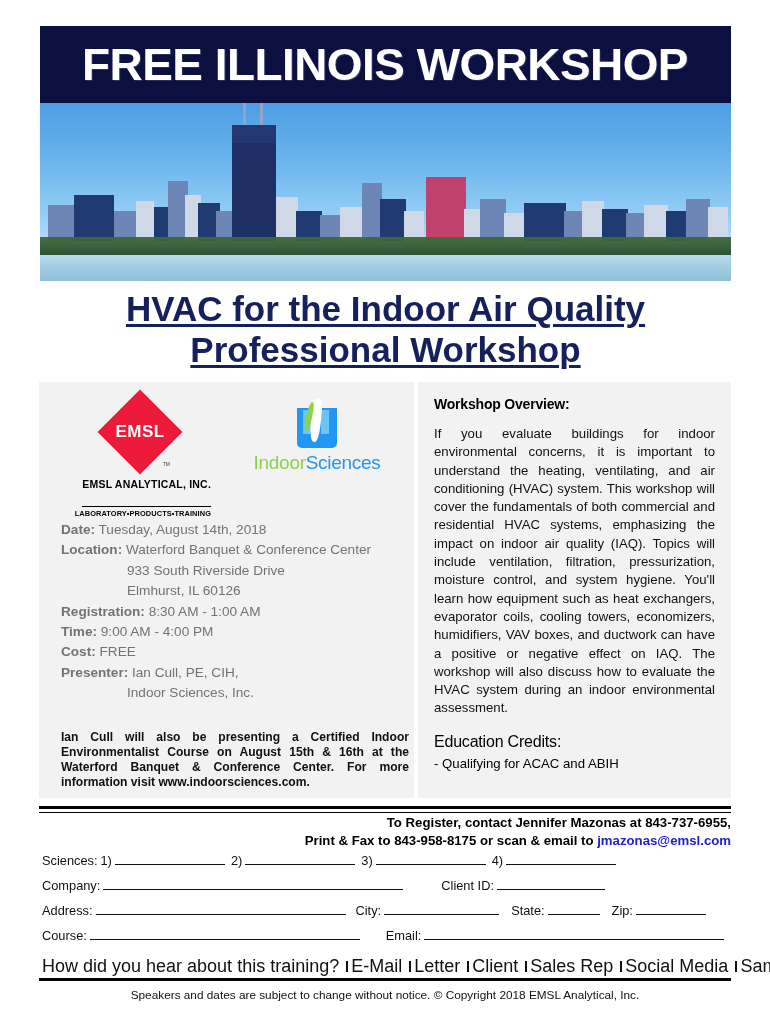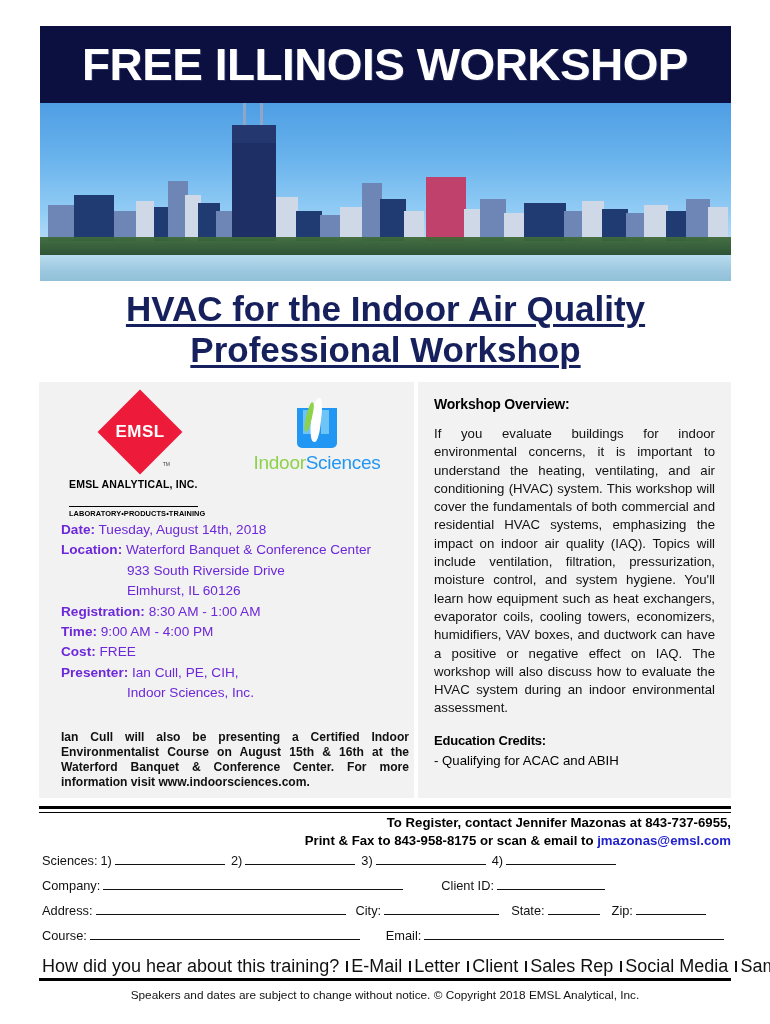--- a/index.html
+++ b/index.html
@@ -78,21 +78,21 @@
     position:absolute;left:39px;top:382px;width:375px;height:416px;
     background:#f2f2f2;
   }
   .right-col{
     position:absolute;left:418px;top:382px;width:313px;height:416px;
     background:#f2f2f2;
   }
 
   
   .logos{position:absolute;left:0;top:0;width:375px;height:133px;}
-  .emsl{position:absolute;left:30px;top:8px;width:142px;text-align:left;}
+  .emsl{position:absolute;left:30px;top:8px;width:142px;text-align:right;}
   .diamond-wrap{position:relative;width:84px;height:84px;margin:0 auto;}
   .diamond{position:absolute;left:12px;top:12px;width:60px;height:60px;
     background:#ed1b39;transform:rotate(45deg);}
   .diamond-txt{position:absolute;left:0;top:0;width:84px;height:84px;
     display:flex;align-items:center;justify-content:center;
     color:#fff;font-weight:bold;font-size:17px;letter-spacing:0.5px;
     font-family:"Liberation Sans", sans-serif;}
   .tm{position:absolute;right:12px;bottom:7px;font-size:5px;color:#444;}
   .emsl-n1{font-weight:bold;font-size:10.5px;letter-spacing:0.2px;
     padding-bottom:16px;border-bottom:1.4px solid #000;display:inline-block;margin-top:1px;}
@@ -108,33 +108,33 @@
     background:#ffffff;border-radius:60% 40% 45% 55%;transform:rotate(6deg);}
   .flame-g{position:absolute;left:17px;top:4px;width:6px;height:30px;
     background:#8ed14a;border-radius:60% 40% 50% 50%;transform:rotate(12deg);}
   .isci-t{font-size:19px;font-weight:normal;letter-spacing:-0.3px;white-space:nowrap;
     font-family:"Liberation Sans", sans-serif;}
   .isci-t .a{color:#8ed14a;}
   .isci-t .b{color:#2196f3;}
 
   
   .details{position:absolute;left:22px;top:138px;width:348px;
-    font-size:13.6px;line-height:20.4px;color:#6d28d9;}
+    font-size:13.6px;line-height:20.4px;color:#737373;}
   .details .row{white-space:nowrap;}
   .details b{font-weight:bold;}
   .details .indent{padding-left:66px;}
 
   .note{position:absolute;left:22px;top:348px;width:348px;
     font-size:12.1px;line-height:15px;font-weight:bold;text-align:justify;color:#111;}
 
   
   .rc{position:absolute;left:16px;top:14px;width:281px;}
   .rc h3{margin:0 0 13px 0;font-size:14px;font-weight:bold;letter-spacing:-0.2px;}
   .rc p{margin:0;font-size:13.2px;line-height:18.3px;text-align:justify;color:#111;}
-  .rc .ec{margin:15px 0 4px 0;font-size:13px;font-weight:bold;letter-spacing:-0.2px;}
+  .rc .ec{margin:15px 0 4px 0;font-size:16px;font-weight:normal;letter-spacing:-0.2px;}
   .rc .bullet{font-size:13.2px;line-height:18px;}
 
   
   .rule{position:absolute;left:39px;width:692px;background:#000;}
   .rule.thick{height:3px;}
   .rule.thin{height:1.4px;}
 
   .register{position:absolute;left:39px;top:814px;width:692px;text-align:right;}
   .register div{font-size:13.2px;font-weight:bold;line-height:18.2px;}
   .register .mail{color:#2222cc;}

